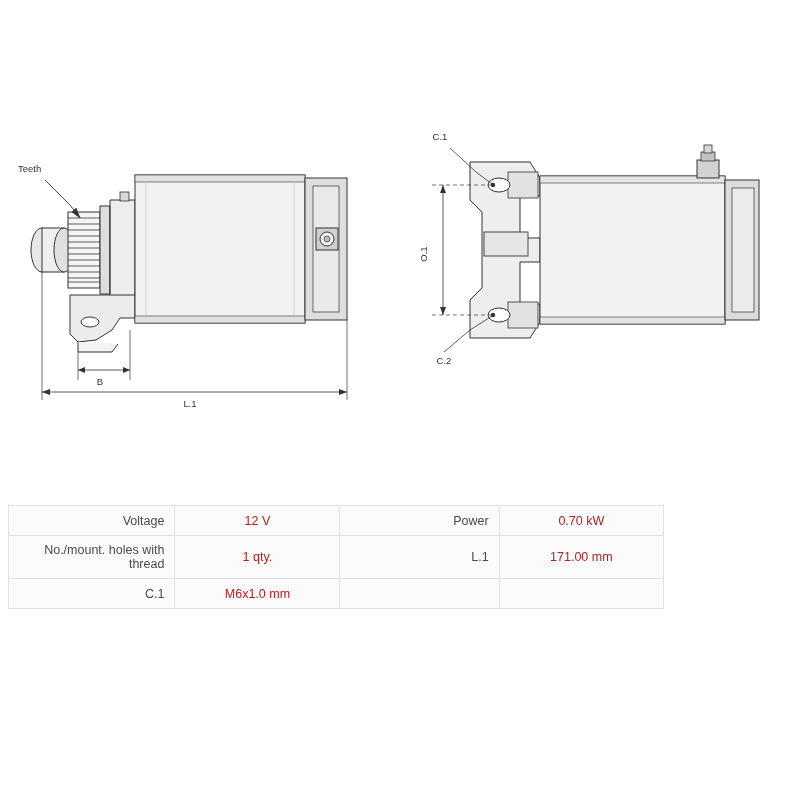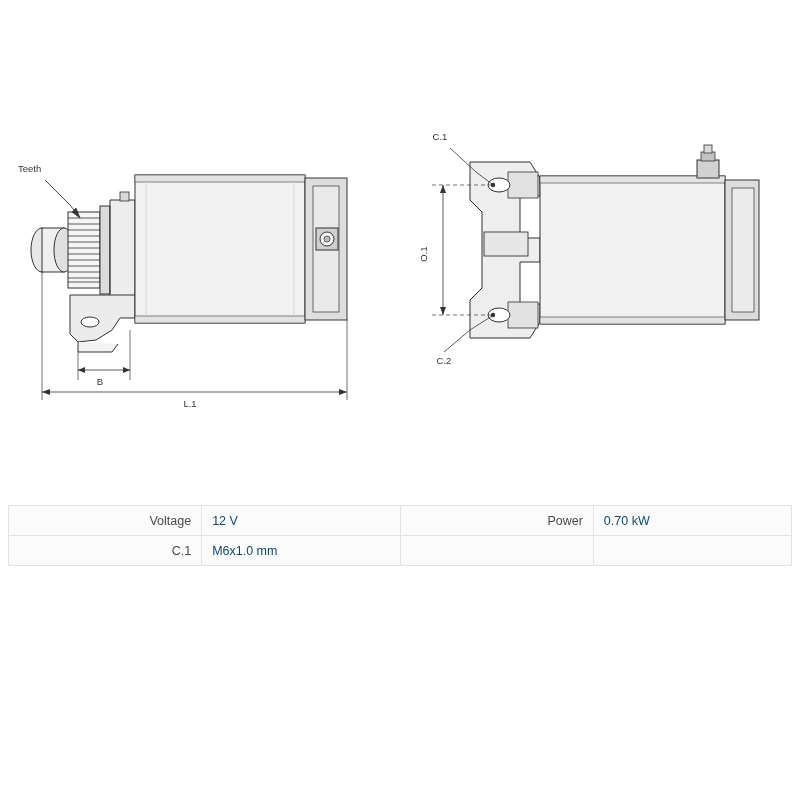--- a/index.html
+++ b/index.html
@@ -31,40 +31,40 @@
     display: block;
   }
   .spec-table-wrap {
     position: absolute;
     left: 8px;
     top: 505px;
     width: 784px;
   }
   table.spec-table {
     border-collapse: collapse;
-    width: 784px;
+    width: 656px;
     font-size: 12.5px;
     color: #3b3b3b;
   }
   table.spec-table td {
     border: 1px solid #e2e2e2;
     padding: 7px 10px;
     height: 15px;
     vertical-align: middle;
     background: #fbfbfb;
   }
   td.label {
     text-align: right;
     width: 178px;
     color: #4a4a4a;
   }
   td.value {
-    text-align: left;
+    text-align: center;
     width: 184px;
-    color: #0c4a6e;
+    color: #b91c1c;
   }
   td.empty {
     background: #ffffff;
     border-left: 1px solid #e2e2e2;
   }
   .lbl {
     font-size: 9.5px;
     fill: #333333;
     font-family: "Liberation Sans", sans-serif;
   }
@@ -212,20 +212,26 @@
   <div class="spec-table-wrap">
     <table class="spec-table">
       <tbody>
         <tr>
           <td class="label">Voltage</td>
           <td class="value">12 V</td>
           <td class="label">Power</td>
           <td class="value">0.70 kW</td>
         </tr>
         <tr>
+          <td class="label">No./mount. holes with thread</td>
+          <td class="value">1 qty.</td>
+          <td class="label">L.1</td>
+          <td class="value">171.00 mm</td>
+        </tr>
+        <tr>
           <td class="label">C.1</td>
           <td class="value">M6x1.0 mm</td>
           <td class="empty"></td>
           <td class="empty"></td>
         </tr>
       </tbody>
     </table>
   </div>
 
 </div>

